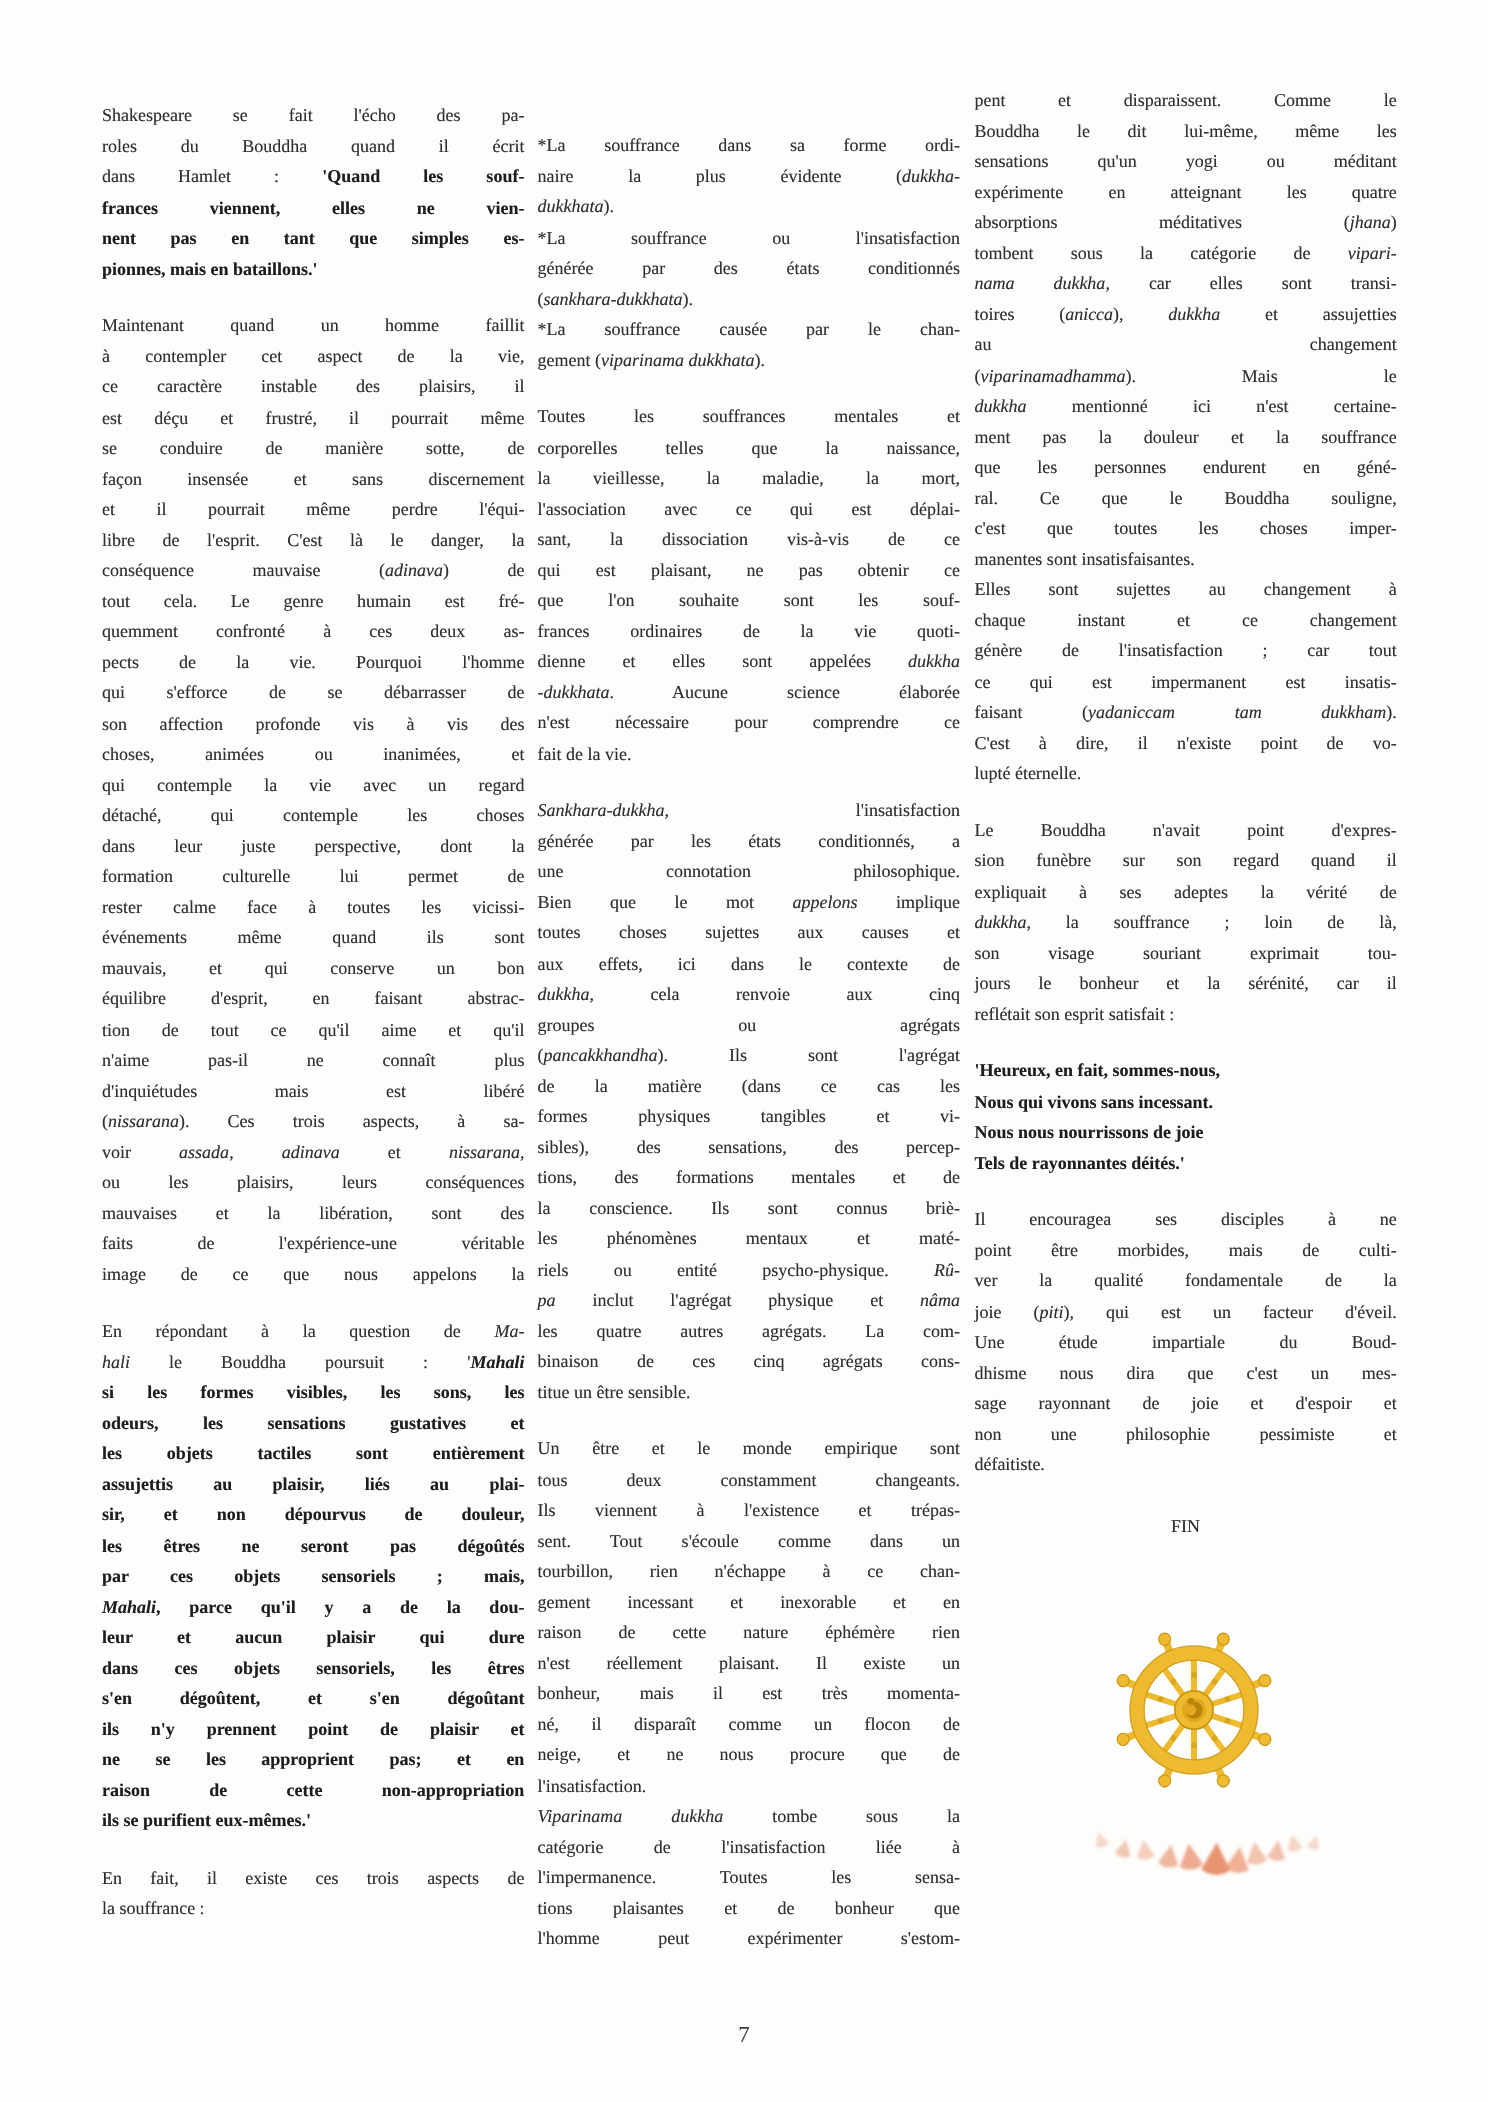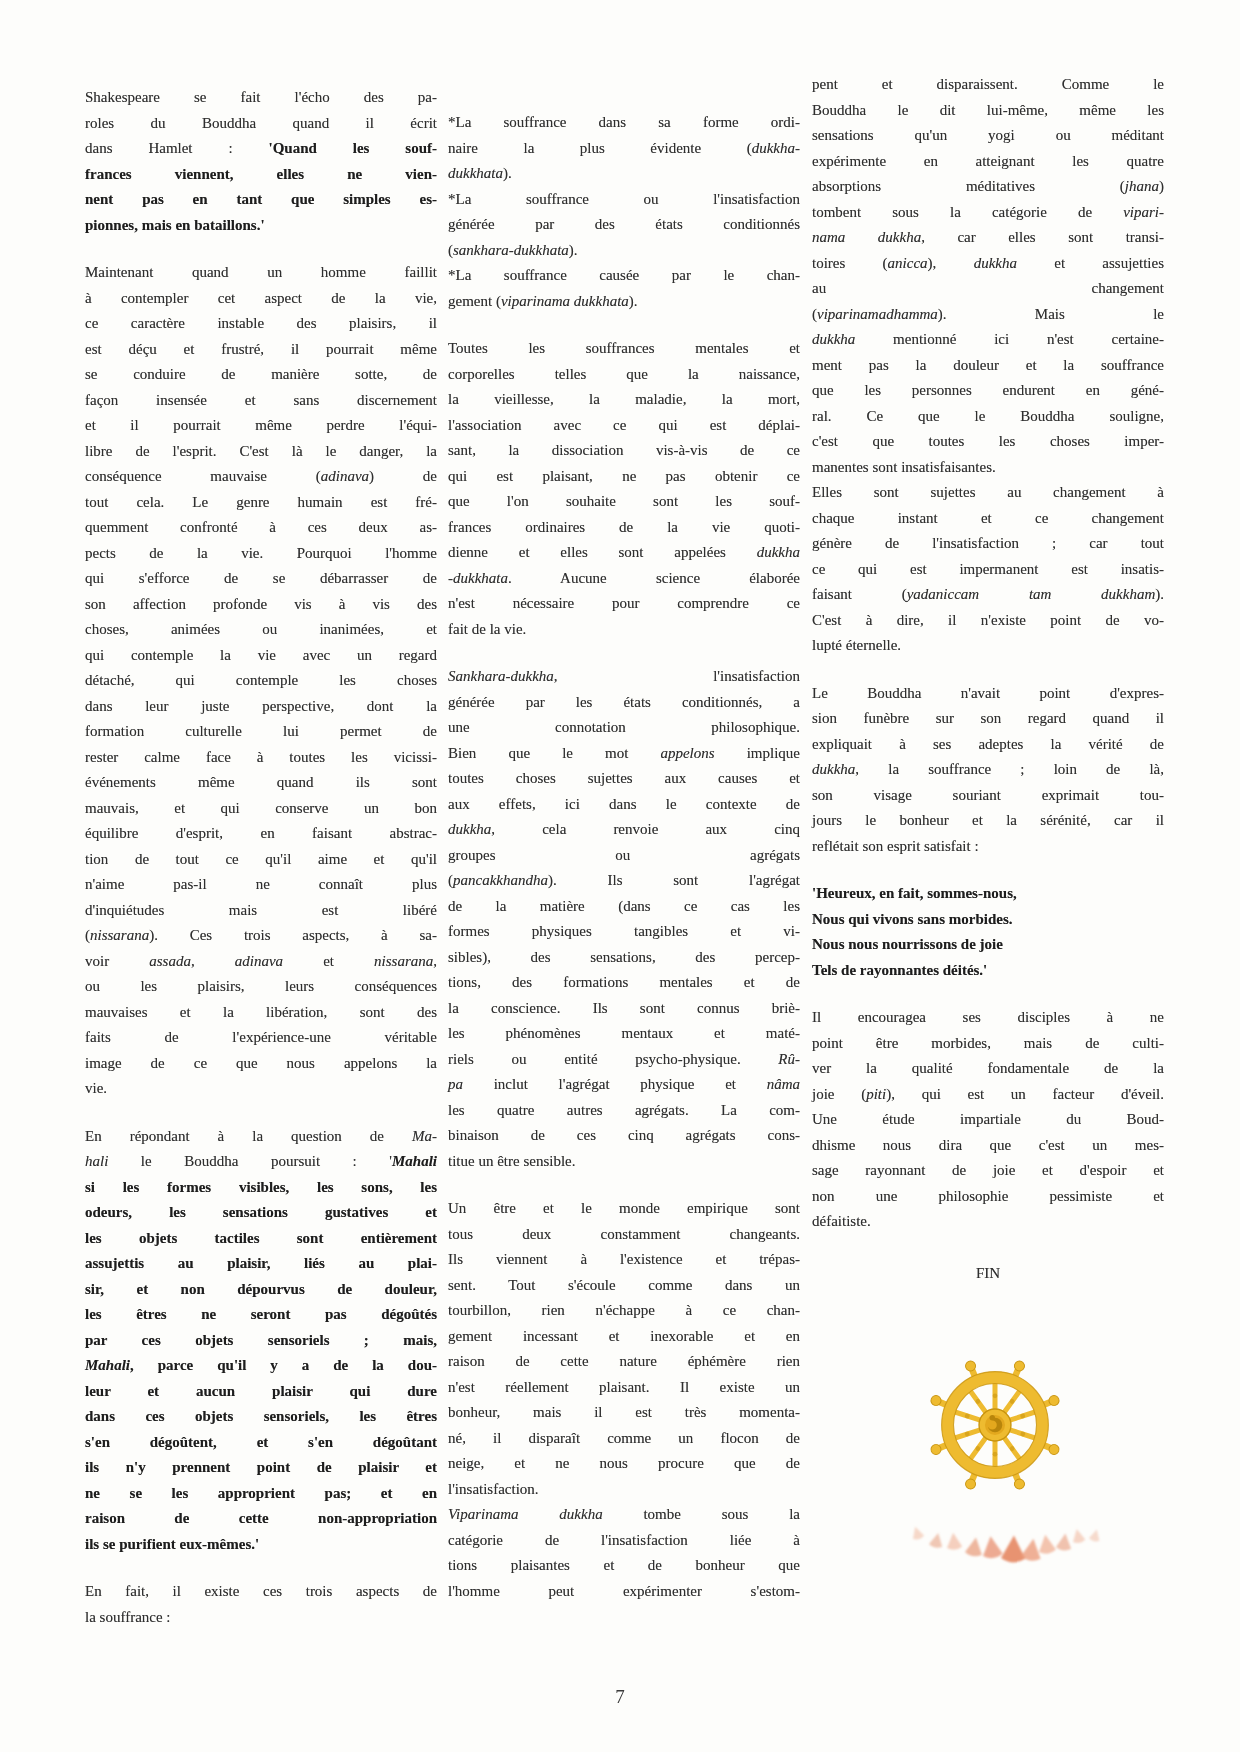--- a/index.html
+++ b/index.html
@@ -105,21 +105,20 @@
         <div class="line">équilibre d'esprit, en faisant abstrac-</div>
         <div class="line">tion de tout ce qu'il aime et qu'il</div>
         <div class="line">n'aime pas-il ne connaît plus</div>
         <div class="line">d'inquiétudes mais est libéré</div>
         <div class="line">(<i>nissarana</i>). Ces trois aspects, à sa-</div>
         <div class="line">voir <i>assada</i>, <i>adinava</i> et <i>nissarana</i>,</div>
         <div class="line">ou les plaisirs, leurs conséquences</div>
         <div class="line">mauvaises et la libération, sont des</div>
         <div class="line">faits de l'expérience-une véritable</div>
         <div class="line">image de ce que nous appelons la</div>
-        <div class="line last">vie.</div>
       </div>
       <div class="para">
         <div class="line">En répondant à la question de <i>Ma-</i></div>
         <div class="line"><i>hali</i> le Bouddha poursuit : '<b><i>Mahali</i></b></div>
         <div class="line"><b>si les formes visibles, les sons, les</b></div>
         <div class="line"><b>odeurs, les sensations gustatives et</b></div>
         <div class="line"><b>les objets tactiles sont entièrement</b></div>
         <div class="line"><b>assujettis au plaisir, liés au plai-</b></div>
         <div class="line"><b>sir, et non dépourvus de douleur,</b></div>
         <div class="line"><b>les êtres ne seront pas dégoûtés</b></div>
@@ -199,20 +198,21 @@
         <div class="line">raison de cette nature éphémère rien</div>
         <div class="line">n'est réellement plaisant. Il existe un</div>
         <div class="line">bonheur, mais il est très momenta-</div>
         <div class="line">né, il disparaît comme un flocon de</div>
         <div class="line">neige, et ne nous procure que de</div>
         <div class="line last">l'insatisfaction.</div>
       </div>
       <div class="para jall">
         <div class="line"><i>Viparinama dukkha</i> tombe sous la</div>
         <div class="line">catégorie de l'insatisfaction liée à</div>
+        <div class="line">l'impermanence. Toutes les sensa-</div>
         <div class="line">tions plaisantes et de bonheur que</div>
         <div class="line last">l'homme peut expérimenter s'estom-</div>
       </div>
     </div>
   <div class="column col3">
       <div class="para nogap">
         <div class="line">pent et disparaissent. Comme le</div>
         <div class="line">Bouddha le dit lui-même, même les</div>
         <div class="line">sensations qu'un yogi ou méditant</div>
         <div class="line">expérimente en atteignant les quatre</div>
@@ -242,21 +242,21 @@
         <div class="line">Le Bouddha n'avait point d'expres-</div>
         <div class="line">sion funèbre sur son regard quand il</div>
         <div class="line">expliquait à ses adeptes la vérité de</div>
         <div class="line"><i>dukkha</i>, la souffrance ; loin de là,</div>
         <div class="line">son visage souriant exprimait tou-</div>
         <div class="line">jours le bonheur et la sérénité, car il</div>
         <div class="line last">reflétait son esprit satisfait :</div>
       </div>
       <div class="para verse">
         <div class="line"><b>'Heureux, en fait, sommes-nous,</b></div>
-        <div class="line"><b>Nous qui vivons sans morbides.</b></div>
+        <div class="line"><b>Nous qui vivons sans incessant.</b></div>
         <div class="line"><b>Nous nous nourrissons de joie</b></div>
         <div class="line last"><b>Tels de rayonnantes déités.'</b></div>
       </div>
       <div class="para">
         <div class="line">Il encouragea ses disciples à ne</div>
         <div class="line">point être morbides, mais de culti-</div>
         <div class="line">ver la qualité fondamentale de la</div>
         <div class="line">joie (<i>piti</i>), qui est un facteur d'éveil.</div>
         <div class="line">Une étude impartiale du Boud-</div>
         <div class="line">dhisme nous dira que c'est un mes-</div>

